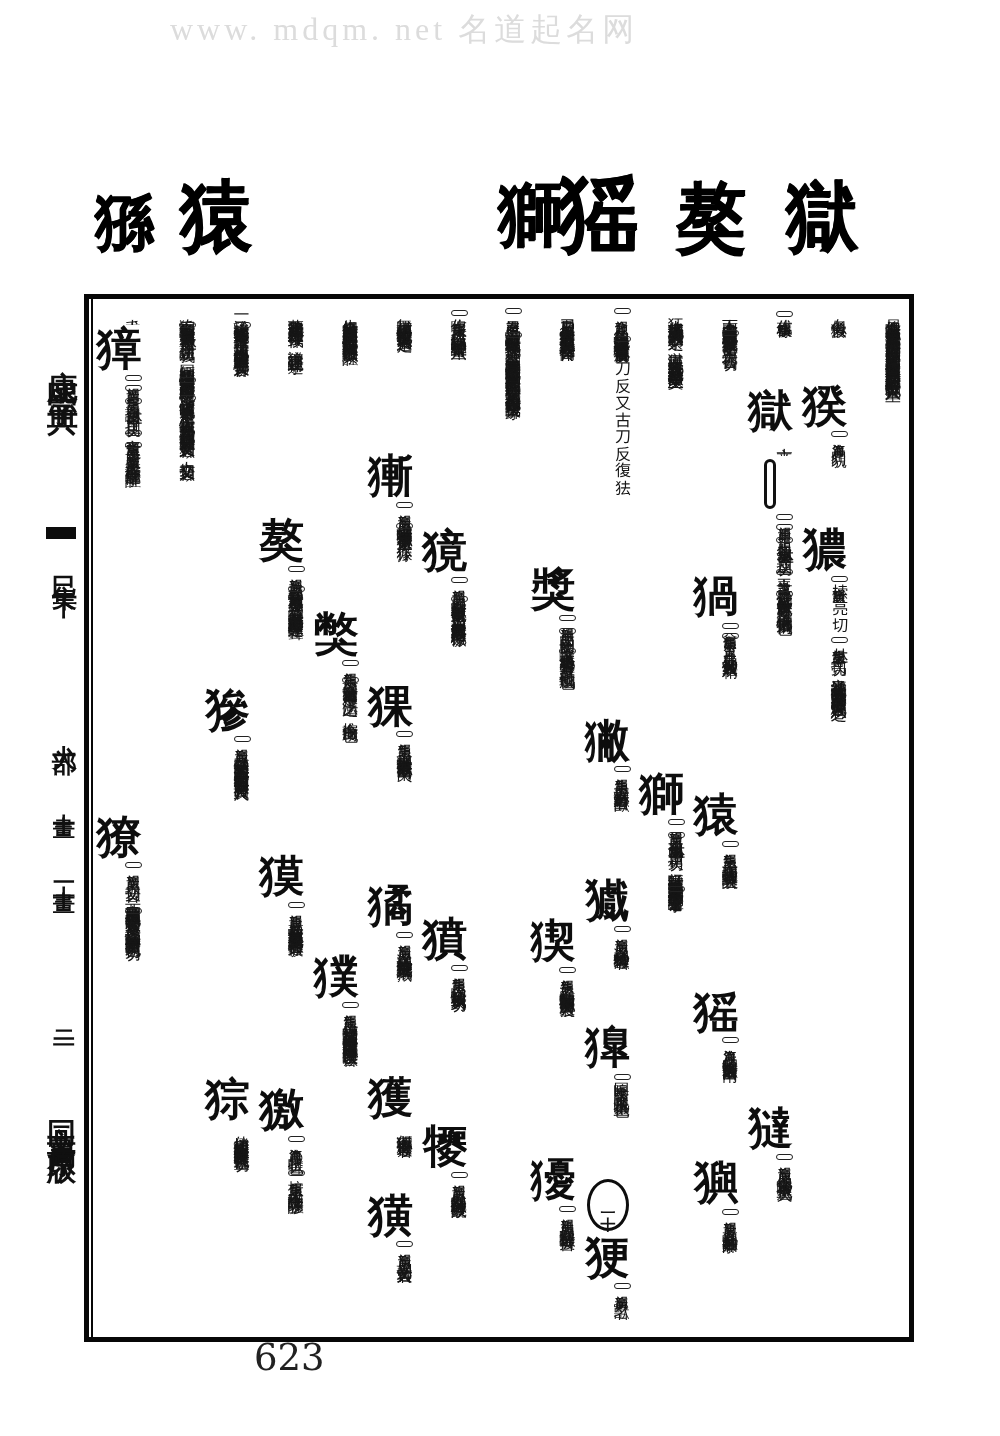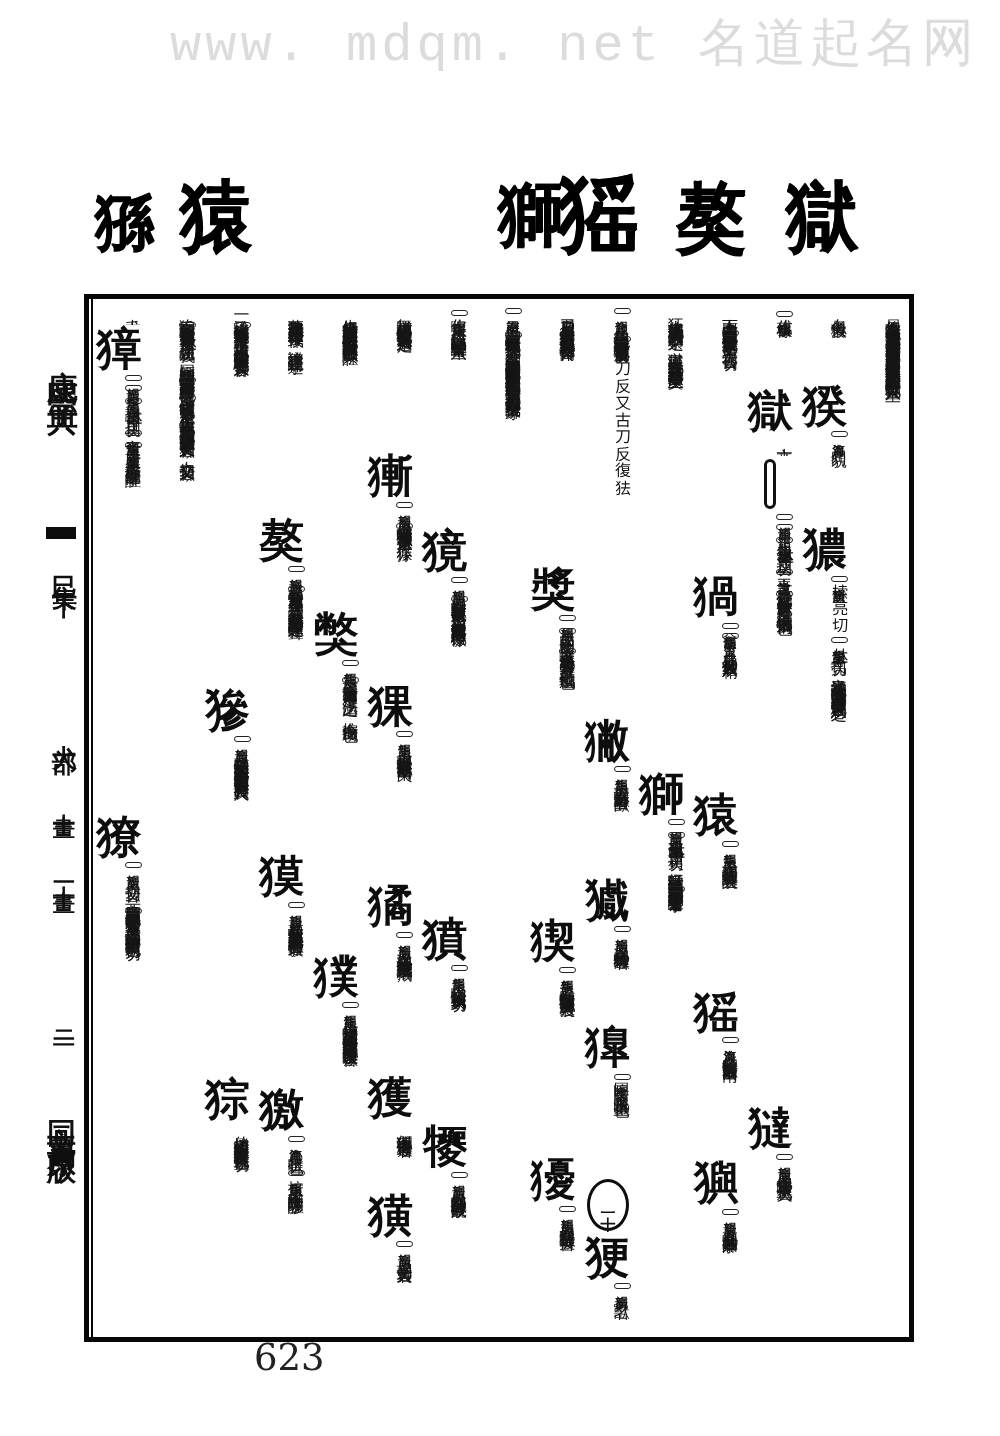--- a/index.html
+++ b/index.html
@@ -1,20 +1,20 @@
 <!DOCTYPE html>
 <html><head>
 <meta charset="utf-8">
 <style>
   html,body{margin:0;padding:0;background:#ffffff;}
   #page{position:relative;width:1000px;height:1436px;background:#fff;overflow:hidden;
         font-family:"DejaVu Serif","Liberation Serif",serif;color:#141414;}
   
-  #watermark{position:absolute;left:170px;top:8px;font-family:Liberation Mono, monospace;
-        font-size:52px;color:#dcdcdc;letter-spacing:4px;white-space:nowrap;}
+  #watermark{position:absolute;left:170px;top:8px;font-family:Liberation Serif, serif;
+        font-size:32px;color:#dcdcdc;letter-spacing:4px;white-space:nowrap;}
   
   .seal{position:absolute;font-weight:700;color:#111;transform:scaleY(1.08);
         filter:contrast(1.6);text-shadow:1px 0 0 #222, 0 1px 0 #222;line-height:1;}
   .s0{left:95px;top:192px;font-size:58px;}
   .s1{left:180px;top:180px;font-size:72px;}
   .s2{left:498px;top:182px;font-size:64px;}
   .s3{left:558px;top:172px;font-size:80px;}
   .s4{left:676px;top:182px;font-size:70px;}
   .s5{left:786px;top:180px;font-size:72px;}
   

